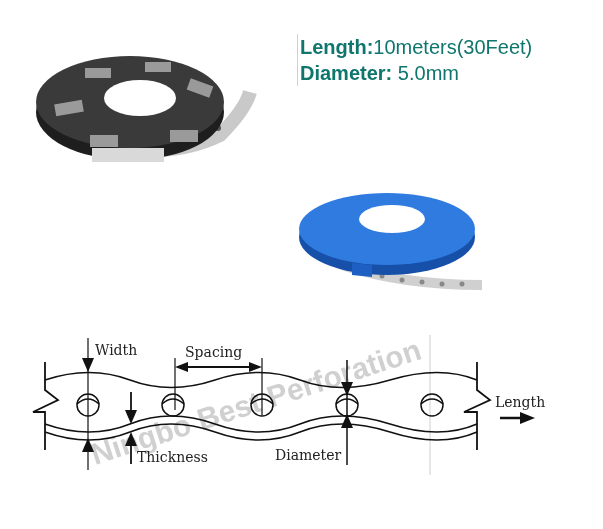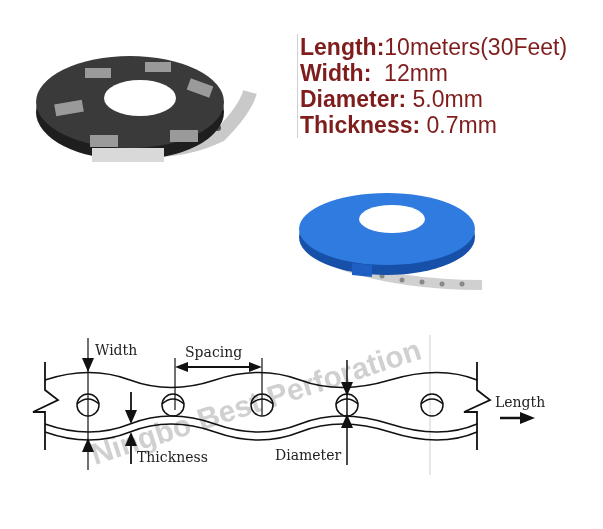--- a/index.html
+++ b/index.html
@@ -1,19 +1,19 @@
 <!DOCTYPE html>
 <html><head>
 <meta charset="utf-8">
 <style>
   html,body{margin:0;padding:0;background:#ffffff;}
   body{width:603px;height:529px;position:relative;overflow:hidden;font-family:"Liberation Sans",sans-serif;}
   .abs{position:absolute;}
   .specs{left:297px;top:34px;border-left:1px solid #d0d0d0;padding-left:2px;}
-  .spec-row{font-size:23px;line-height:26px;color:#7f1d1d;white-space:nowrap;}
+  .spec-row{font-size:20px;line-height:26px;color:#0f766e;white-space:nowrap;}
   .spec-row b{font-weight:bold;}
   .diag-text{font-family:"DejaVu Serif","Liberation Serif",serif;font-size:14px;fill:#222;}
   .wm{font-family:"Liberation Sans",sans-serif;font-weight:bold;font-size:30px;fill:#c8c8c8;opacity:0.85;}
 </style>
 </head>
 <body>
 
 <div class="abs" style="left:20px;top:40px;width:260px;height:130px;">
   <svg width="260" height="130" viewBox="0 0 260 130">
 
@@ -37,23 +37,21 @@
       <rect x="168" y="42" width="24" height="12" transform="rotate(20 180 48)"></rect>
       <rect x="150" y="90" width="28" height="12"></rect>
       <rect x="70" y="95" width="28" height="12"></rect>
     </g>
     <rect x="72" y="108" width="72" height="14" fill="#d9d9d9"></rect>
   </svg>
 </div>
 
 <div class="abs specs">
   <div class="spec-row"><b>Length:</b><span>10meters(30Feet)</span></div>
-  <div class="spec-row"><b>Width:</b><span style="white-space:pre">  12mm</span></div>
   <div class="spec-row"><b>Diameter:</b><span style="white-space:pre"> 5.0mm</span></div>
-  <div class="spec-row"><b>Thickness:</b><span style="white-space:pre"> 0.7mm</span></div>
 </div>
 
 <div class="abs" style="left:292px;top:185px;width:200px;height:115px;">
   <svg width="200" height="115" viewBox="0 0 200 115">
     <path d="M50,80 Q110,100 190,100" stroke="#d0d0d0" stroke-width="10" fill="none"></path>
     <g fill="#888">
         <circle cx="70" cy="86" r="2.5"></circle>
         <circle cx="90" cy="91" r="2.5"></circle>
         <circle cx="110" cy="95" r="2.5"></circle>
         <circle cx="130" cy="97" r="2.5"></circle>

